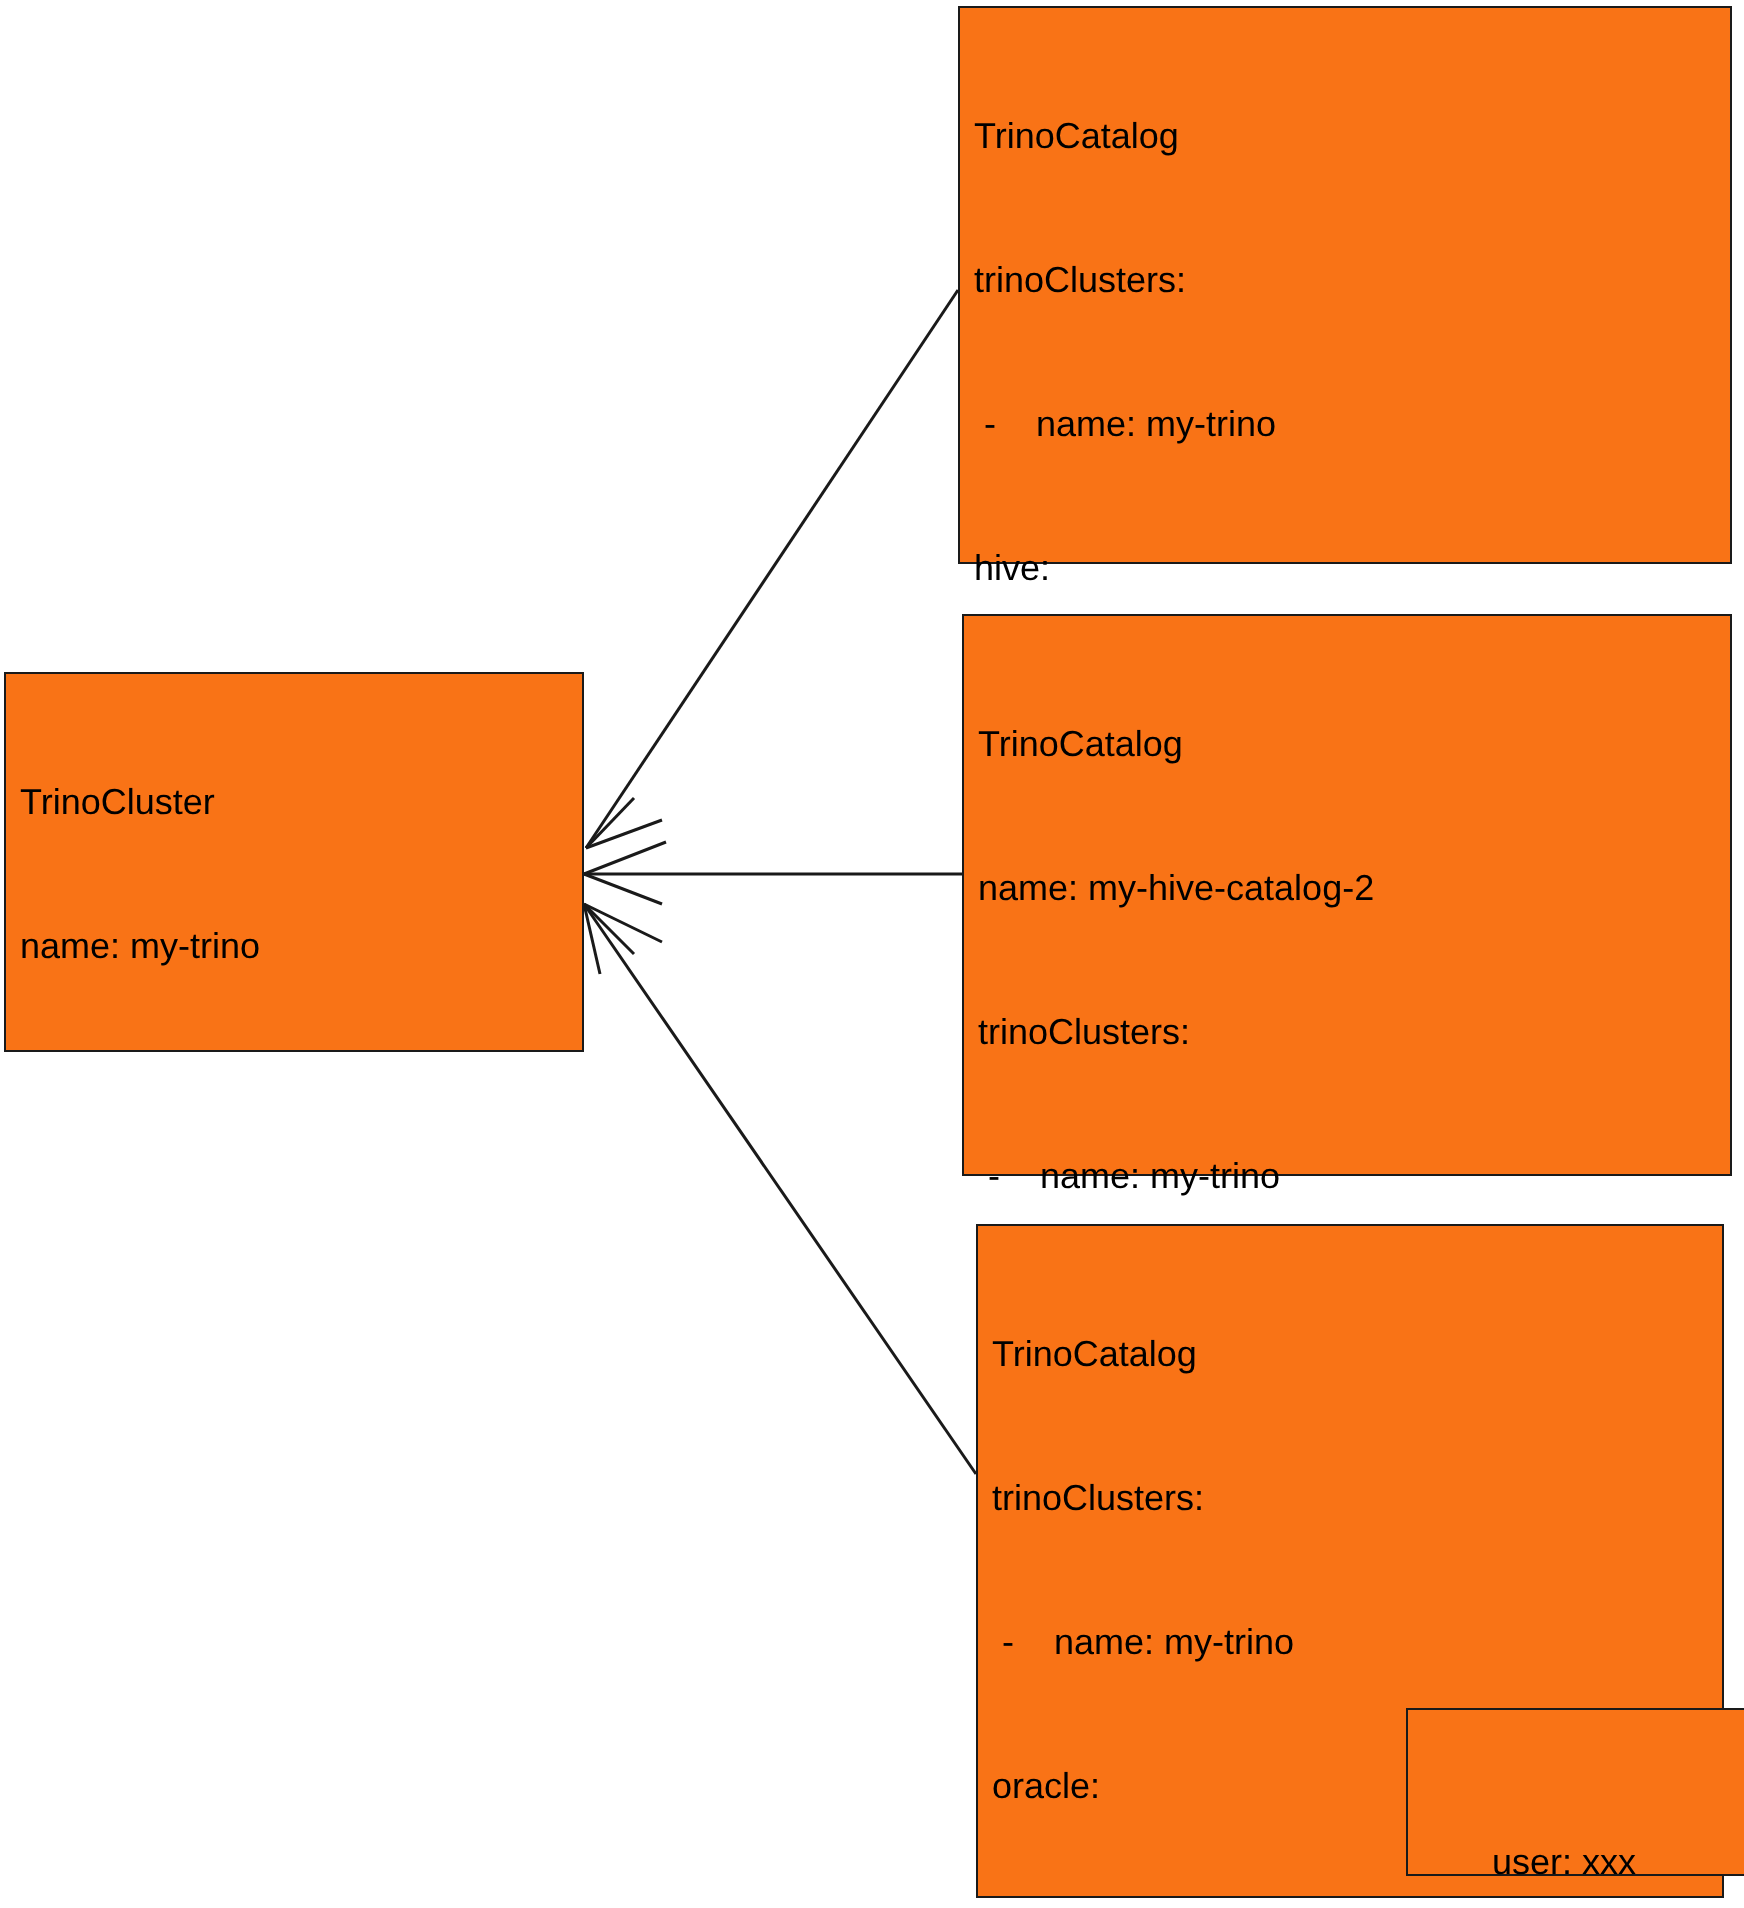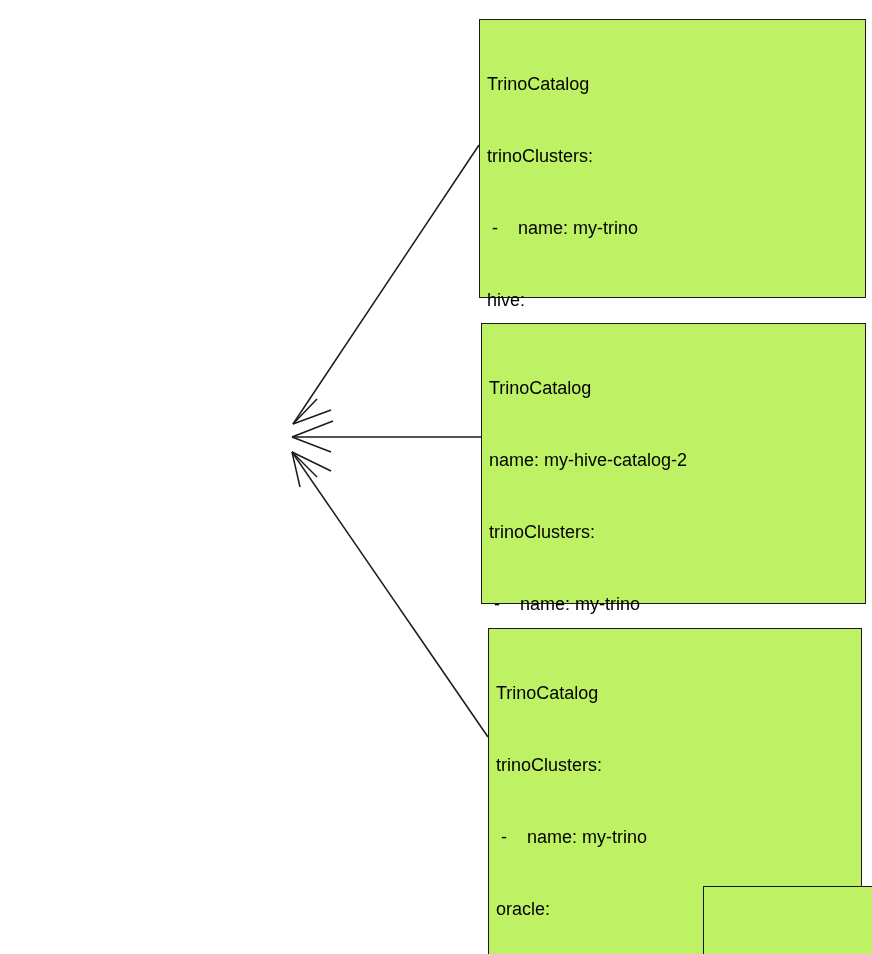--- a/index.html
+++ b/index.html
@@ -23,23 +23,22 @@
     position: absolute;
     left: 0;
     top: 0;
     width: 872px;
     height: 954px;
     pointer-events: none;
   }
   .node {
     position: absolute;
     box-sizing: border-box;
-    background: #bef264;
+    background: #f97316;
     border: 1.6px solid #1a1a1a;
-    margin-top: 16px;
   }
   .node-text {
     position: absolute;
     left: 7px;
     top: 4px;
     font-size: 18px;
     line-height: 24px;
     white-space: pre;
     letter-spacing: 0px;
   }
@@ -120,20 +119,26 @@
       <path d="M 292 452 L 300 487" fill="none" stroke="#1a1a1a" stroke-width="1.5"></path>
     </g>
 
     <g>
       <path d="M 758 817 L 786 853" fill="none" stroke="#1a1a1a" stroke-width="1.5"></path>
       <path d="M 786 853 L 768 827" fill="none" stroke="#1a1a1a" stroke-width="1.5"></path>
       <path d="M 786 853 L 779 825" fill="none" stroke="#1a1a1a" stroke-width="1.5"></path>
     </g>
   </svg>
 
+  <div class="node" id="node-cluster">
+    <div class="node-text">
+      <span class="ln">TrinoCluster</span>
+      <span class="ln">name: my-trino</span>
+    </div>
+  </div>
 
   <div class="node" id="node-catalog-1">
     <div class="node-text">
       <span class="ln">TrinoCatalog</span>
       <span class="ln">trinoClusters:</span>
       <span class="ln"> -    name: my-trino</span>
       <span class="ln">hive:</span>
       <span class="ln">   s3: # S3ConnnectionSpec</span>
       <span class="ln">      inline:</span>
       <span class="ln">         host: minio</span>

